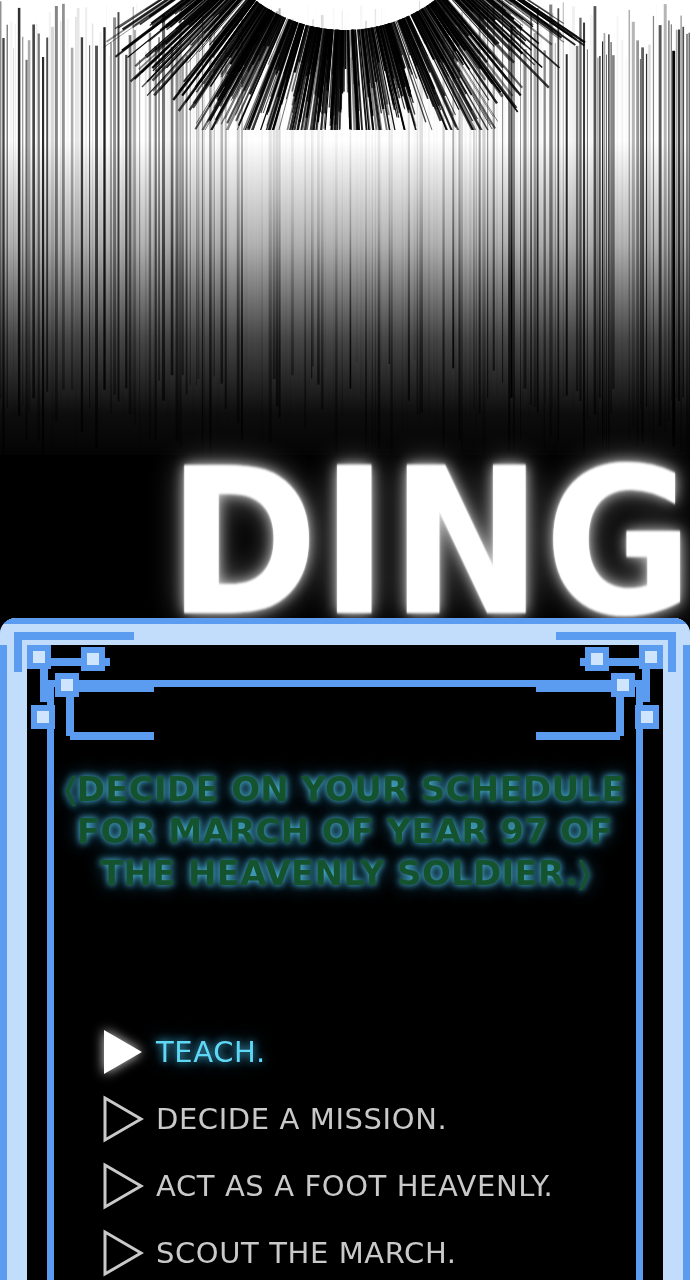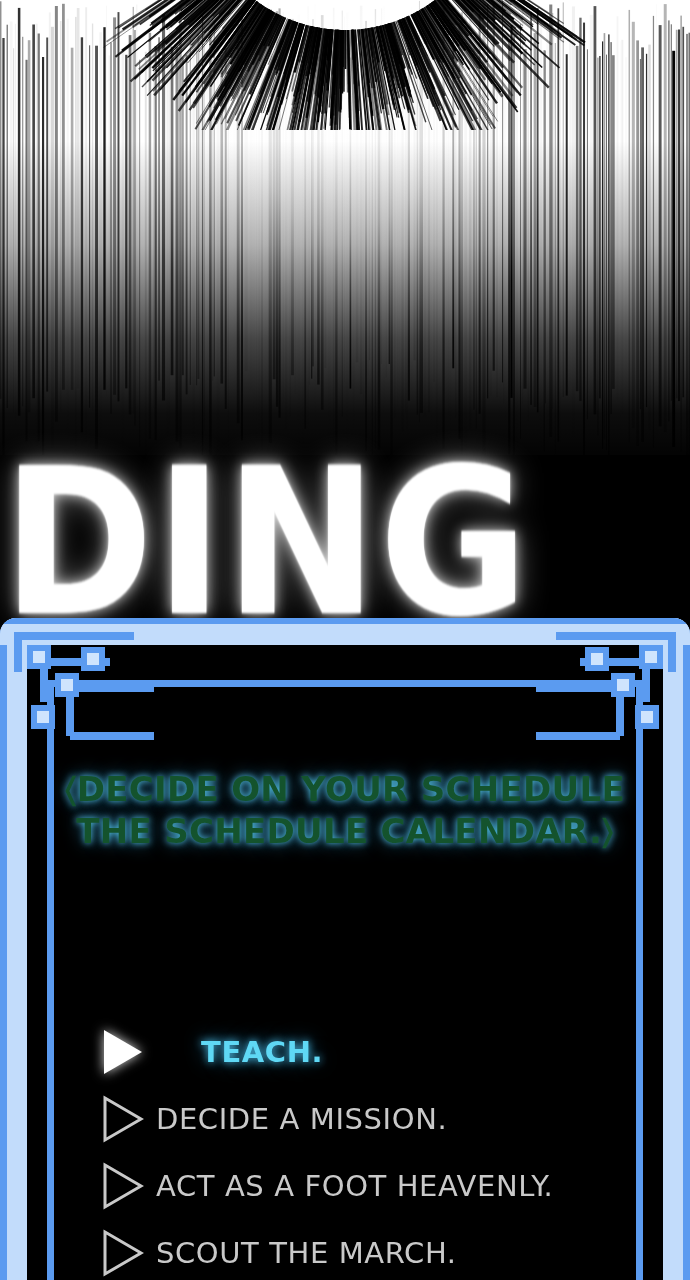--- a/index.html
+++ b/index.html
@@ -25,21 +25,21 @@
     width:460px; height:430px;
     background:radial-gradient(ellipse at 50% 38%, rgba(255,255,255,.95) 0%, rgba(255,255,255,.75) 28%, rgba(255,255,255,0) 66%);
     pointer-events:none;
   }
   #bg .burst{ position:absolute; left:50%; top:0; transform:translateX(-50%); }
   #belowbg{ position:absolute; left:0; top:455px; width:690px; height:240px; background:#000; }
 
   
   #ding{
     position:absolute; left:8px; right:0; top:448px; height:230px;
-    text-align:left; z-index:4; pointer-events:none;
+    text-align:right; z-index:4; pointer-events:none;
   }
   #ding .word{
     display:inline-block;
     font-family:"DejaVu Sans", sans-serif;
     font-weight:700;
     font-size:178px;
     line-height:190px;
     letter-spacing:2px;
     color:#fff;
     -webkit-text-stroke:0;
@@ -105,23 +105,22 @@
 
   
   #options{ position:absolute; left:100px; right:40px; top:400px; z-index:5; }
   .opt{ display:flex; align-items:center; height:67px; }
   .opt .tri{ width:56px; flex:0 0 56px; display:flex; align-items:center; }
   .opt .label{
     font-family:"DejaVu Sans", sans-serif;
     font-size:29px; letter-spacing:.6px; white-space:nowrap;
   }
   .opt.selected .label{
-    color:#5fd8f5; font-weight:700;
+    color:#5fd8f5; font-weight:400;
     text-shadow:0 0 8px rgba(80,200,245,.95), 0 0 20px rgba(50,170,230,.55);
-    margin-left:45px;
   }
   .opt.unselected .label{ color:#c9c9c9; font-weight:400; }
   .opt.selected .tri svg{ filter:drop-shadow(0 0 6px rgba(255,255,255,.85)); }
 </style>
 </head>
 <body>
 
 <div id="bg">
   <svg class="lines" width="690" height="470" viewBox="0 0 690 470" preserveAspectRatio="none">
     <rect x="0" y="0" width="690" height="470" fill="#ffffff"></rect>
@@ -1025,21 +1024,22 @@
     <g fill="#cfe4fd" stroke="#5b9bf0" stroke-width="6">
       <rect x="16" y="16" width="18" height="18"></rect>
       <rect x="44" y="44" width="18" height="18"></rect>
       <rect x="70" y="18" width="18" height="18"></rect>
       <rect x="20" y="76" width="18" height="18"></rect>
     </g>
   </svg>
 
   <div id="dialogue">
     <span class="ln">〈DECIDE ON YOUR SCHEDULE</span>
-    <span class="ln">THE SCHEDULE CALENDAR.〉</span>
+    <span class="ln">FOR MARCH OF YEAR 97 OF</span>
+    <span class="ln">THE HEAVENLY SOLDIER.〉</span>
   </div>
 
   <div id="options">
 
     <div class="opt selected">
       <span class="tri">
         <svg width="46" height="50" viewBox="0 0 46 50">
             <path d="M4,3 L42,25 L4,47 Z" fill="#ffffff"></path>
           </svg>
       </span>

